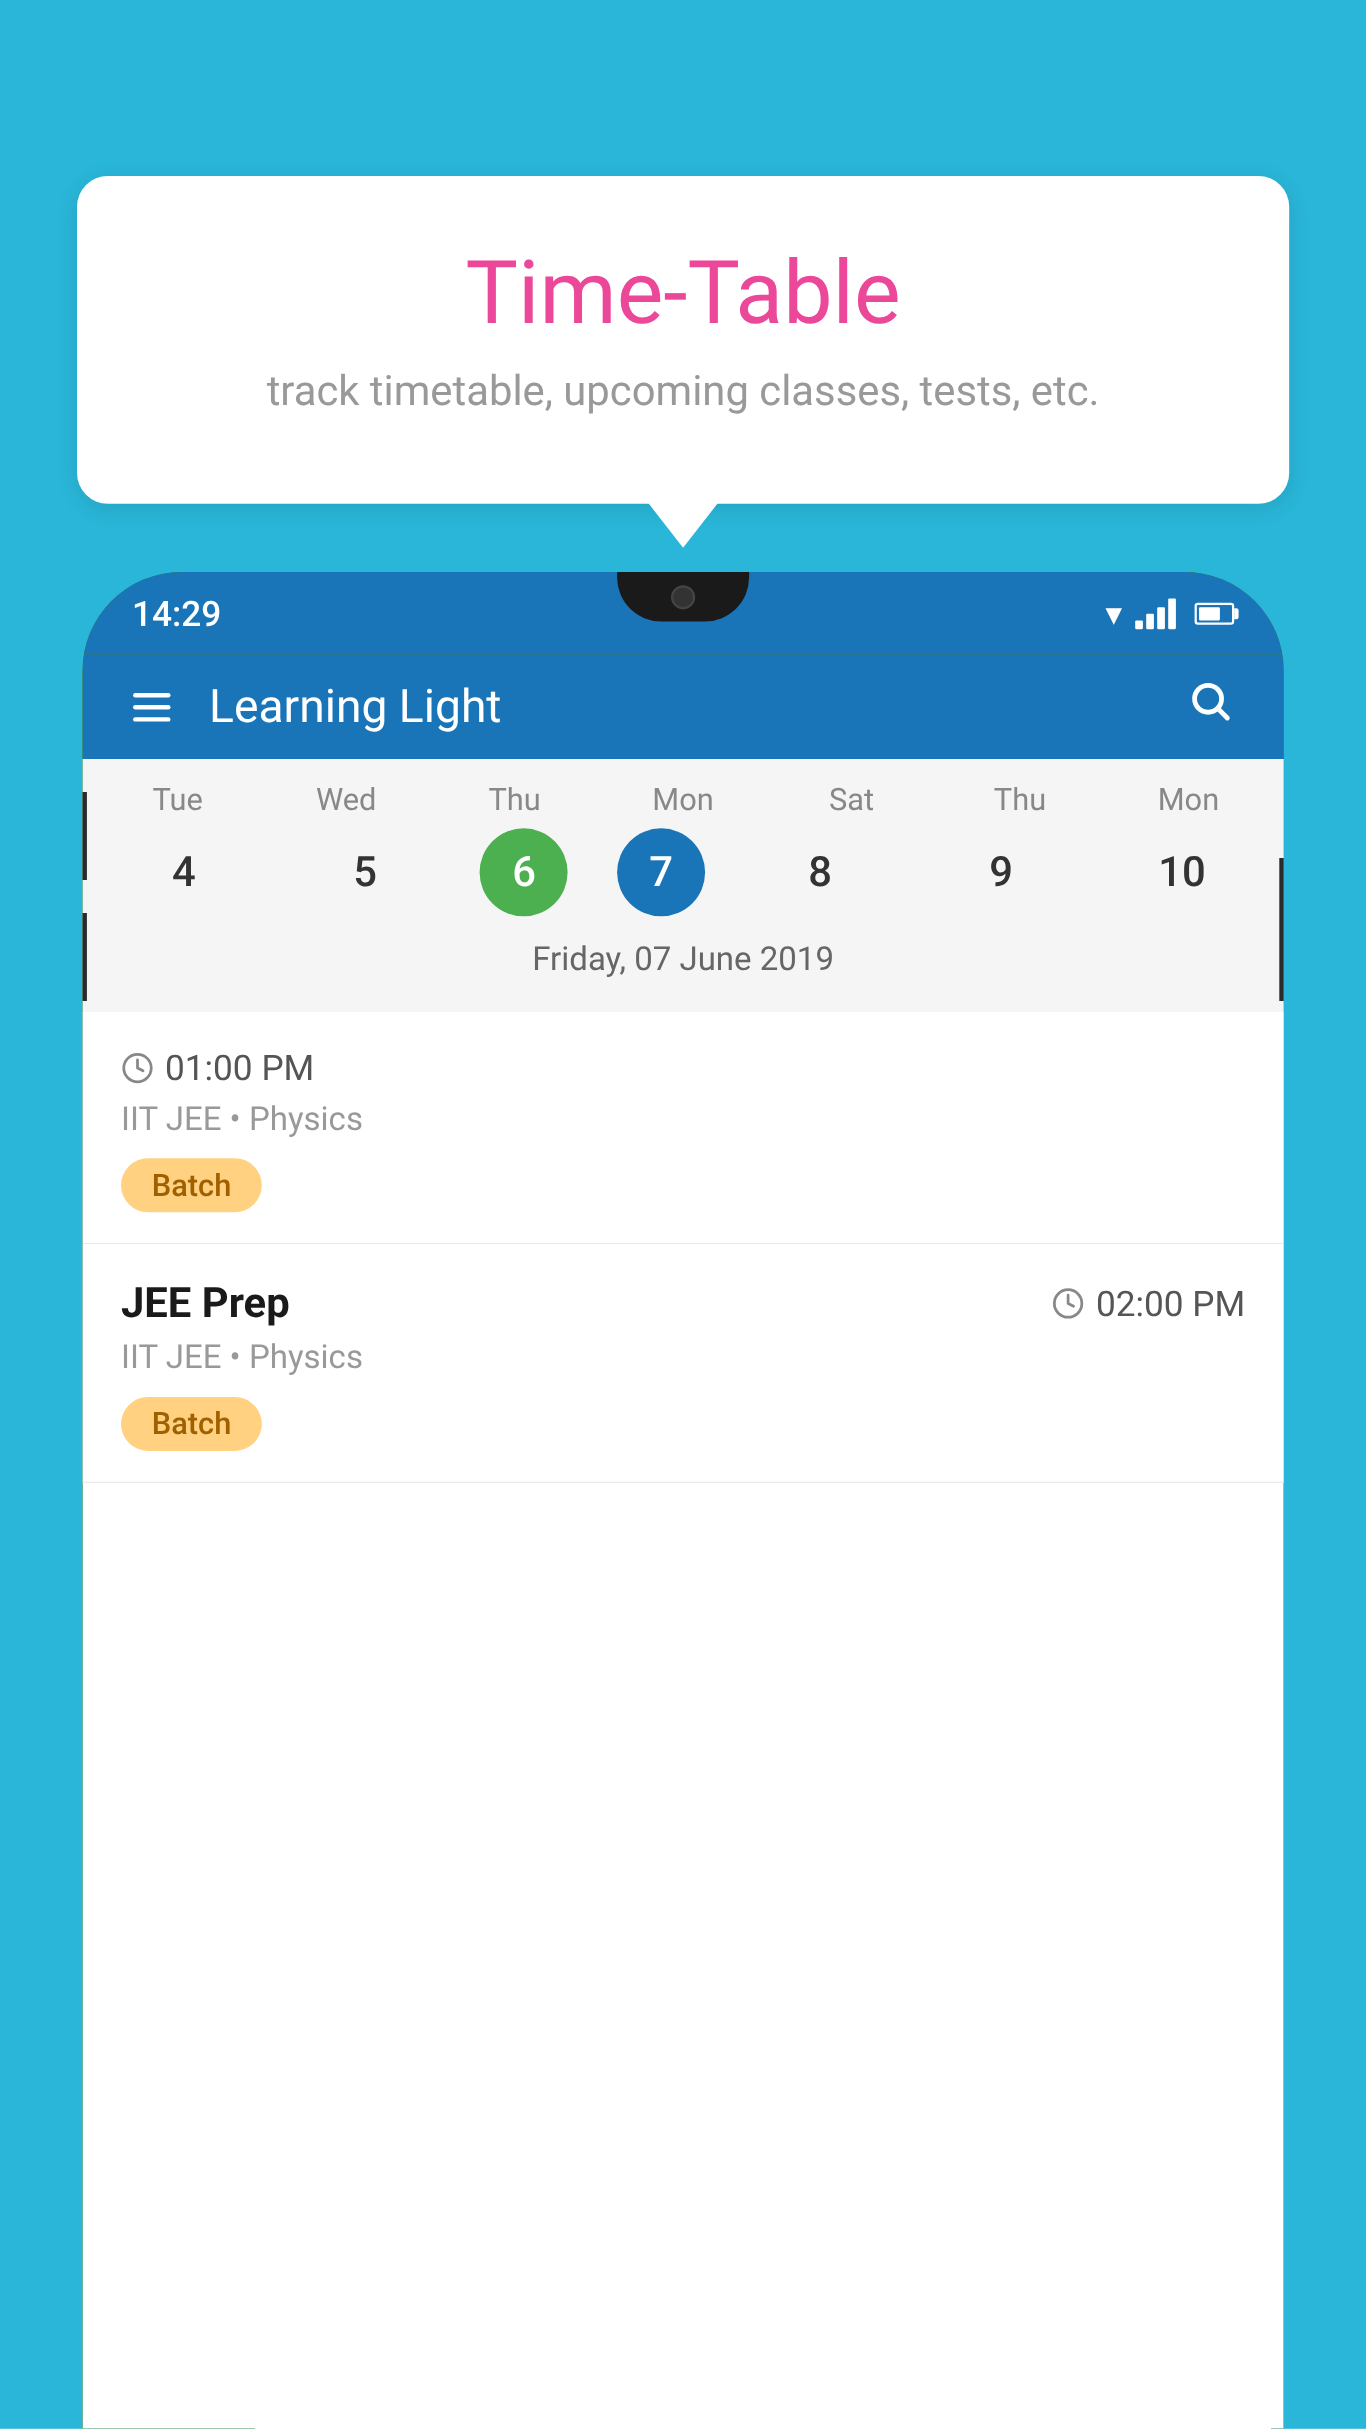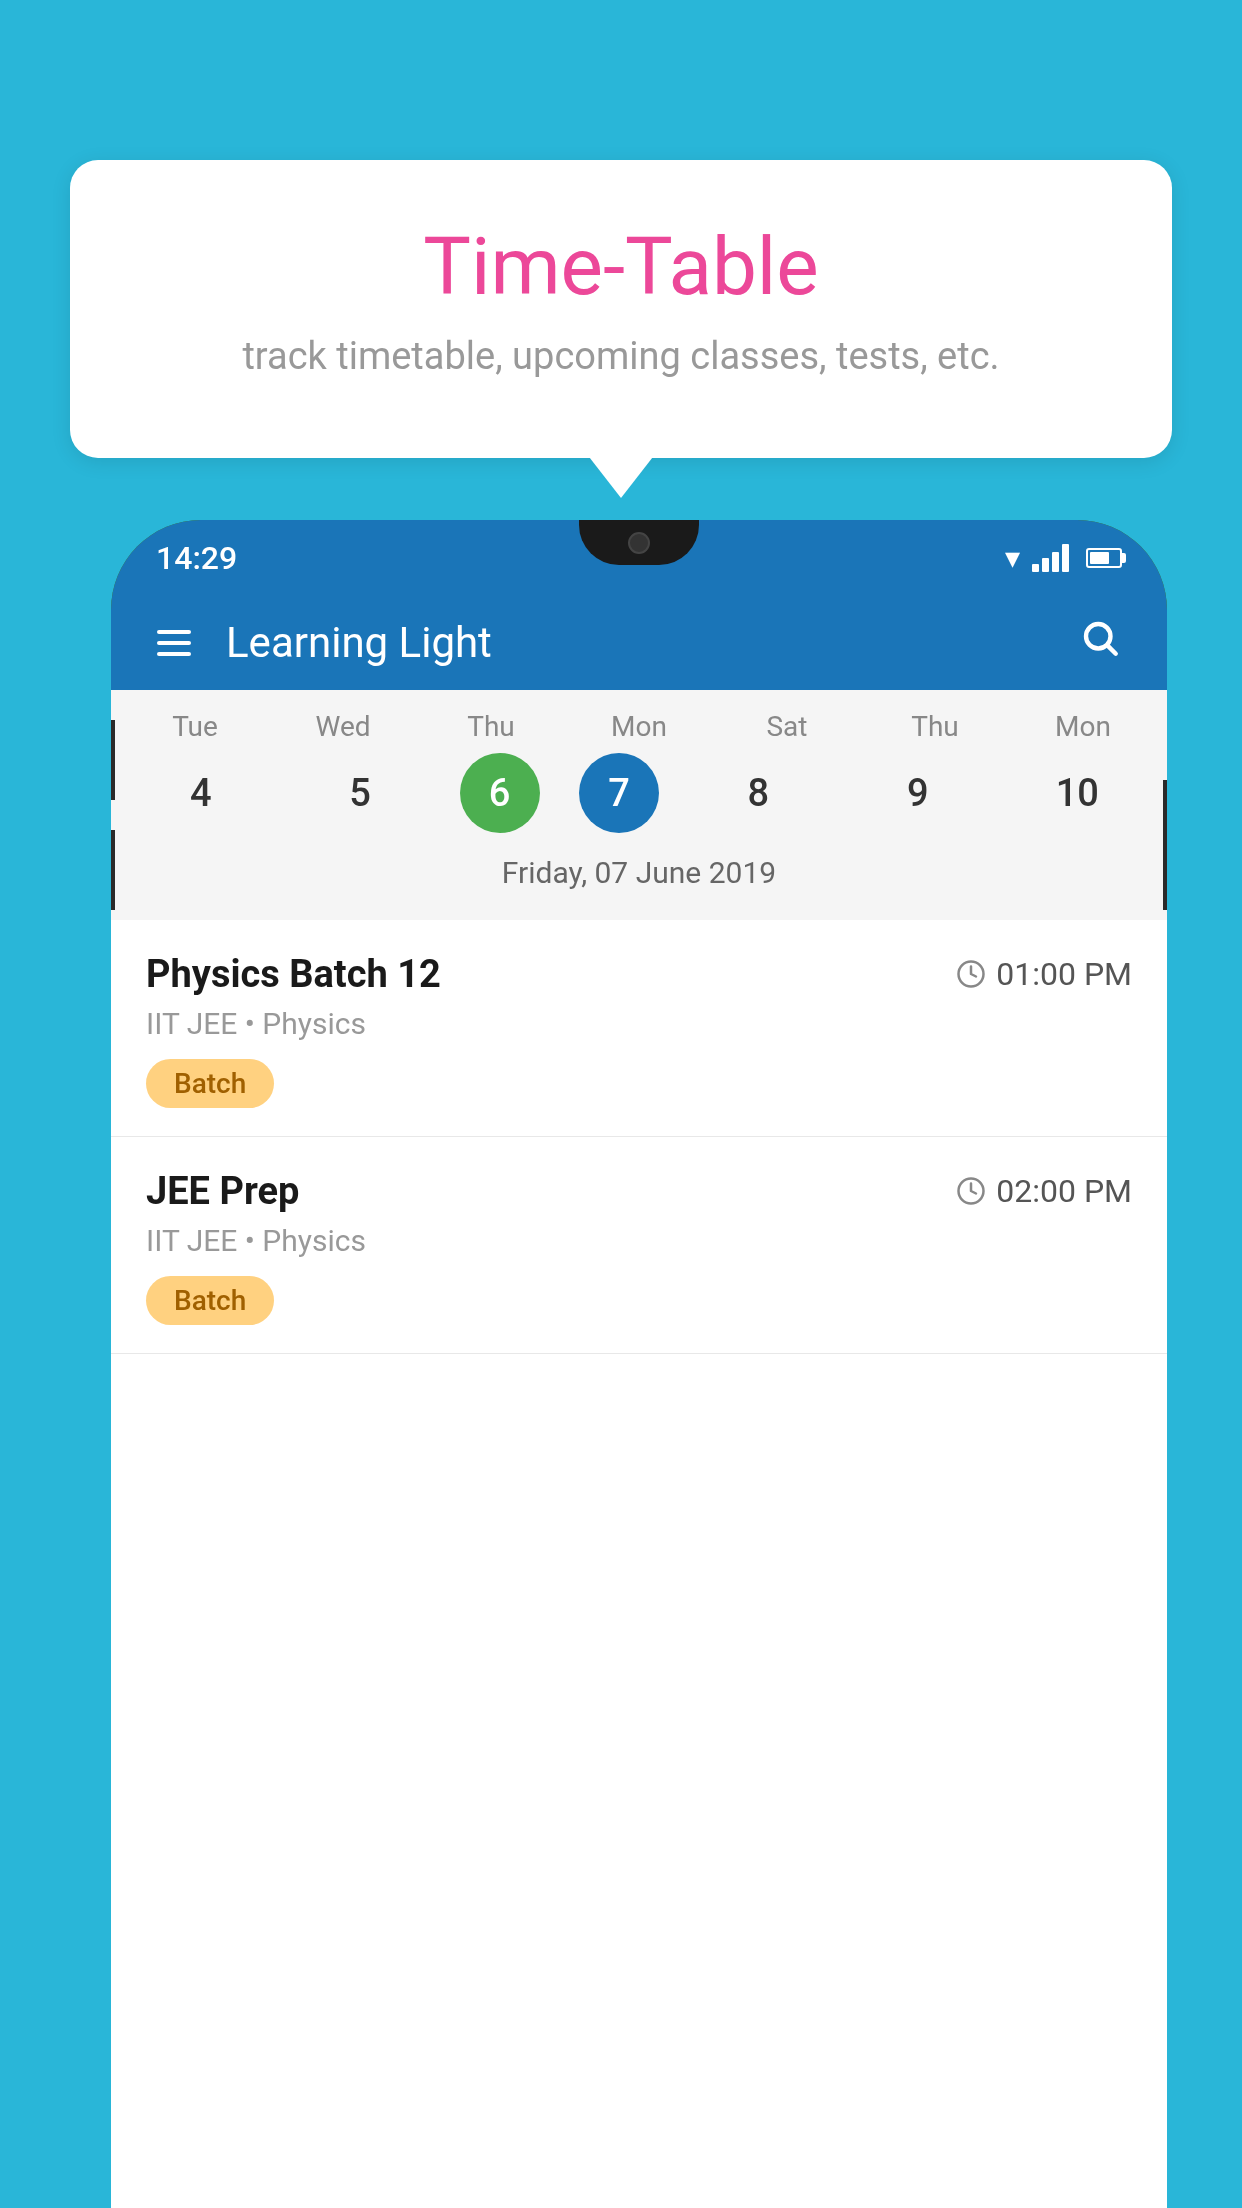--- a/index.html
+++ b/index.html
@@ -57,21 +57,20 @@
     .phone-frame {
       position: absolute;
       top: 520px;
       left: 75px;
       right: 75px;
       bottom: 0;
       background: #4d7c0f;
       border-radius: 90px 90px 0 0;
       padding: 0;
       overflow: hidden;
-      margin-left: 36px;
     }
 
     
     .phone-status-bar {
       background: #1a75b8;
       height: 75px;
       display: flex;
       align-items: center;
       justify-content: space-between;
       padding: 0 45px;
@@ -422,21 +421,20 @@
         <span class="day-num">9</span>
         <span class="day-num">10</span>
       </div>
       <div class="selected-date-label">Friday, 07 June 2019</div>
     </div>
 
     <div class="schedule-list">
 
       <div class="schedule-item">
         <div class="schedule-item-header">
-          <span class="schedule-item-title">Physics Batch 12</span>
           <div class="schedule-item-time">
             <svg width="30" height="30" viewBox="0 0 24 24" fill="none" stroke="#888" stroke-width="2" stroke-linecap="round" stroke-linejoin="round">
               <circle cx="12" cy="12" r="10"></circle>
               <polyline points="12 6 12 12 16 14"></polyline>
             </svg>
             <span>01:00 PM</span>
           </div>
         </div>
         <div class="schedule-item-subtitle">IIT JEE • Physics</div>
         <span class="batch-badge">Batch</span>

